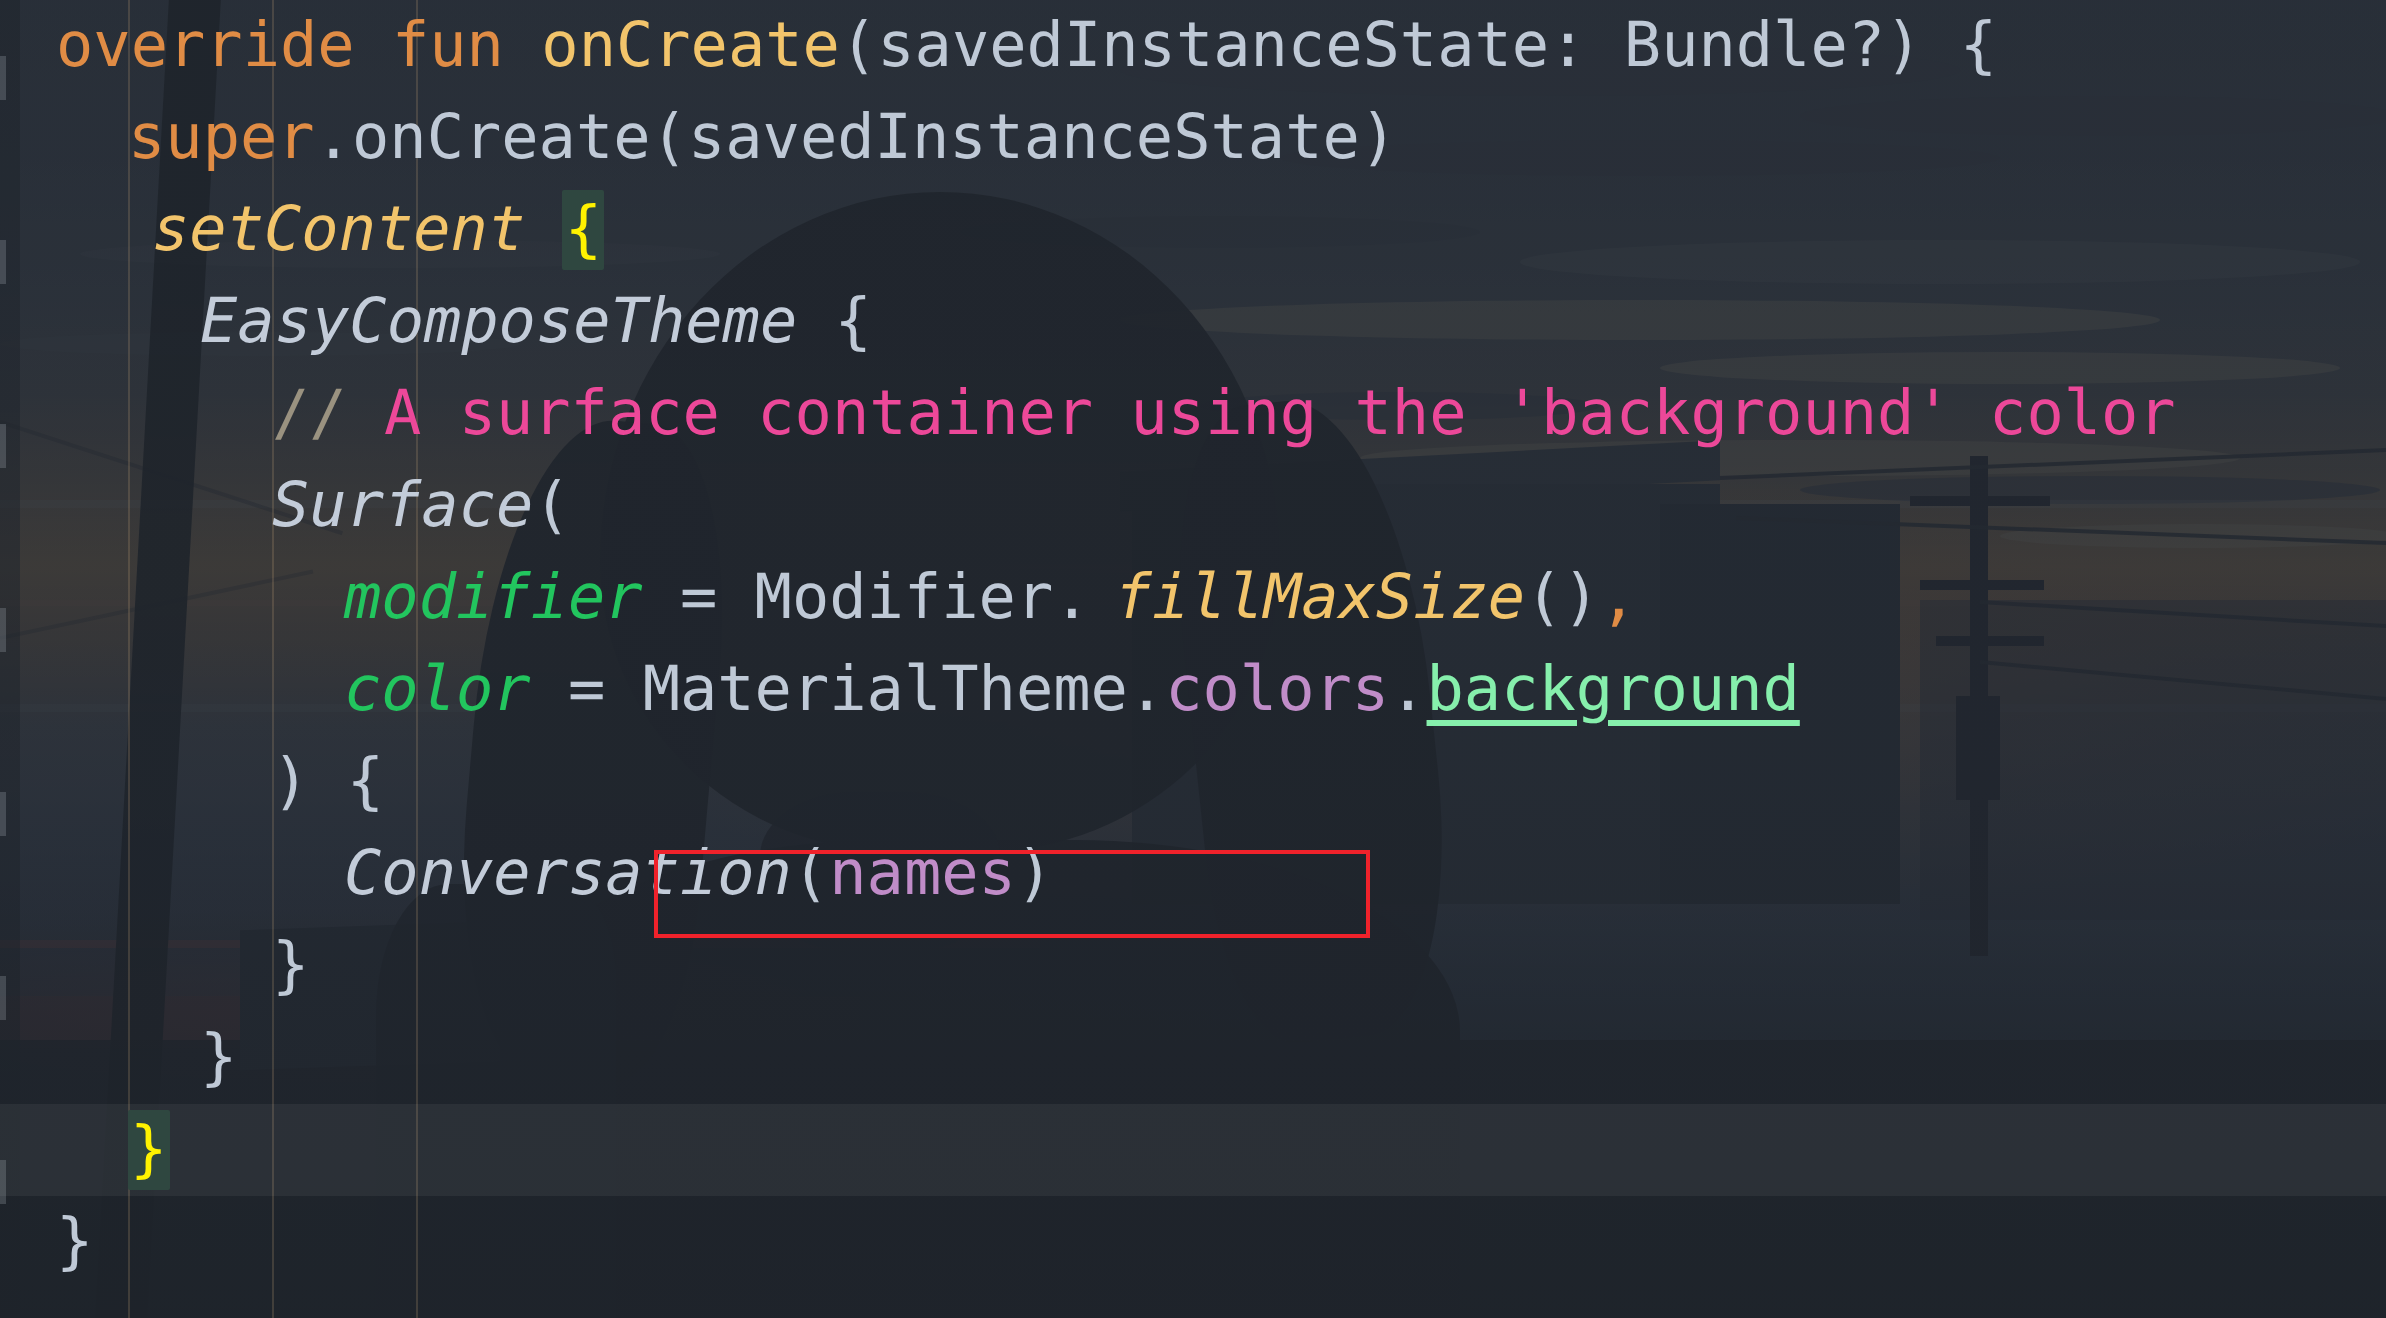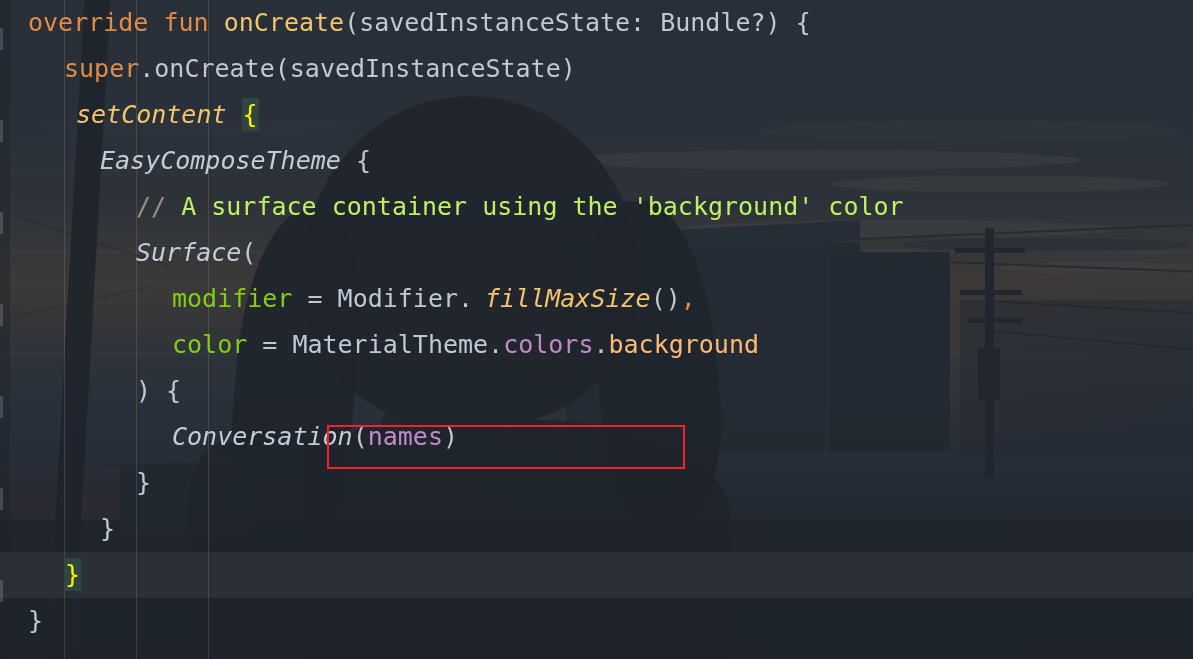--- a/index.html
+++ b/index.html
@@ -76,21 +76,21 @@
   .frame{background:#1e232a;opacity:.9;}
 
   
   .veil{left:0;top:0;width:1193px;height:659px;background:rgba(30,34,41,.55);}
   .veil2{left:0;top:0;width:1193px;height:659px;
     background:linear-gradient(180deg,rgba(35,40,48,.25) 0%,rgba(33,38,46,.35) 60%,rgba(30,35,42,.72) 100%);}
 
   
   #code{
     position:absolute;inset:0;
-    font-size:25px;
+    font-size:31px;
     line-height:46px;
     white-space:pre;
     letter-spacing:0px;
   }
   .line{position:relative;height:46px;padding-left:28px;}
 
   
   .line.current{background:rgba(255,255,255,.055);}
 
   
@@ -98,24 +98,24 @@
 
   
   .guide{position:absolute;top:0;width:1px;height:659px;background:rgba(190,160,120,.22);}
 
   
   .kw   {color:#e08c45;}              
   .fn   {color:#f2c46b;}              
   .plain{color:#bfc9d6;}              
   .ital {color:#c3ccd9;font-style:italic;}   
   .fnital{color:#f2c46b;font-style:italic;padding-left:12px;}  
-  .param{color:#84cc16;}              
+  .param{color:#22c55e;font-style:italic;}              
   .prop {color:#c08cc8;}              
-  .link {color:#fdba74;text-underline-offset:5px;}
-  .cmt  {color:#bef264;}
+  .link {color:#86efac;text-decoration:underline;text-underline-offset:5px;}
+  .cmt  {color:#ec4899;}
   .cmtslash{color:#9a9280;}
   .brace-hl{
     color:#fff200;background:#2f4740;
     padding:2px 1px;border-radius:1px;
   }
   .comma{color:#e08c45;}
 
   
   #redbox{
     position:absolute;border:2px solid #f0222b;

